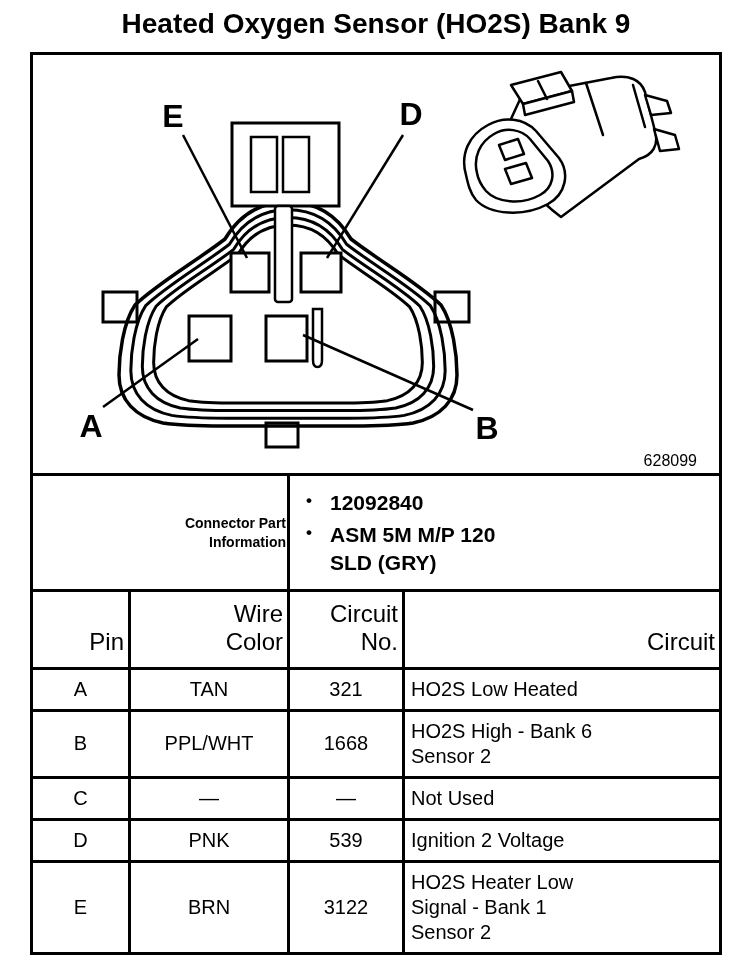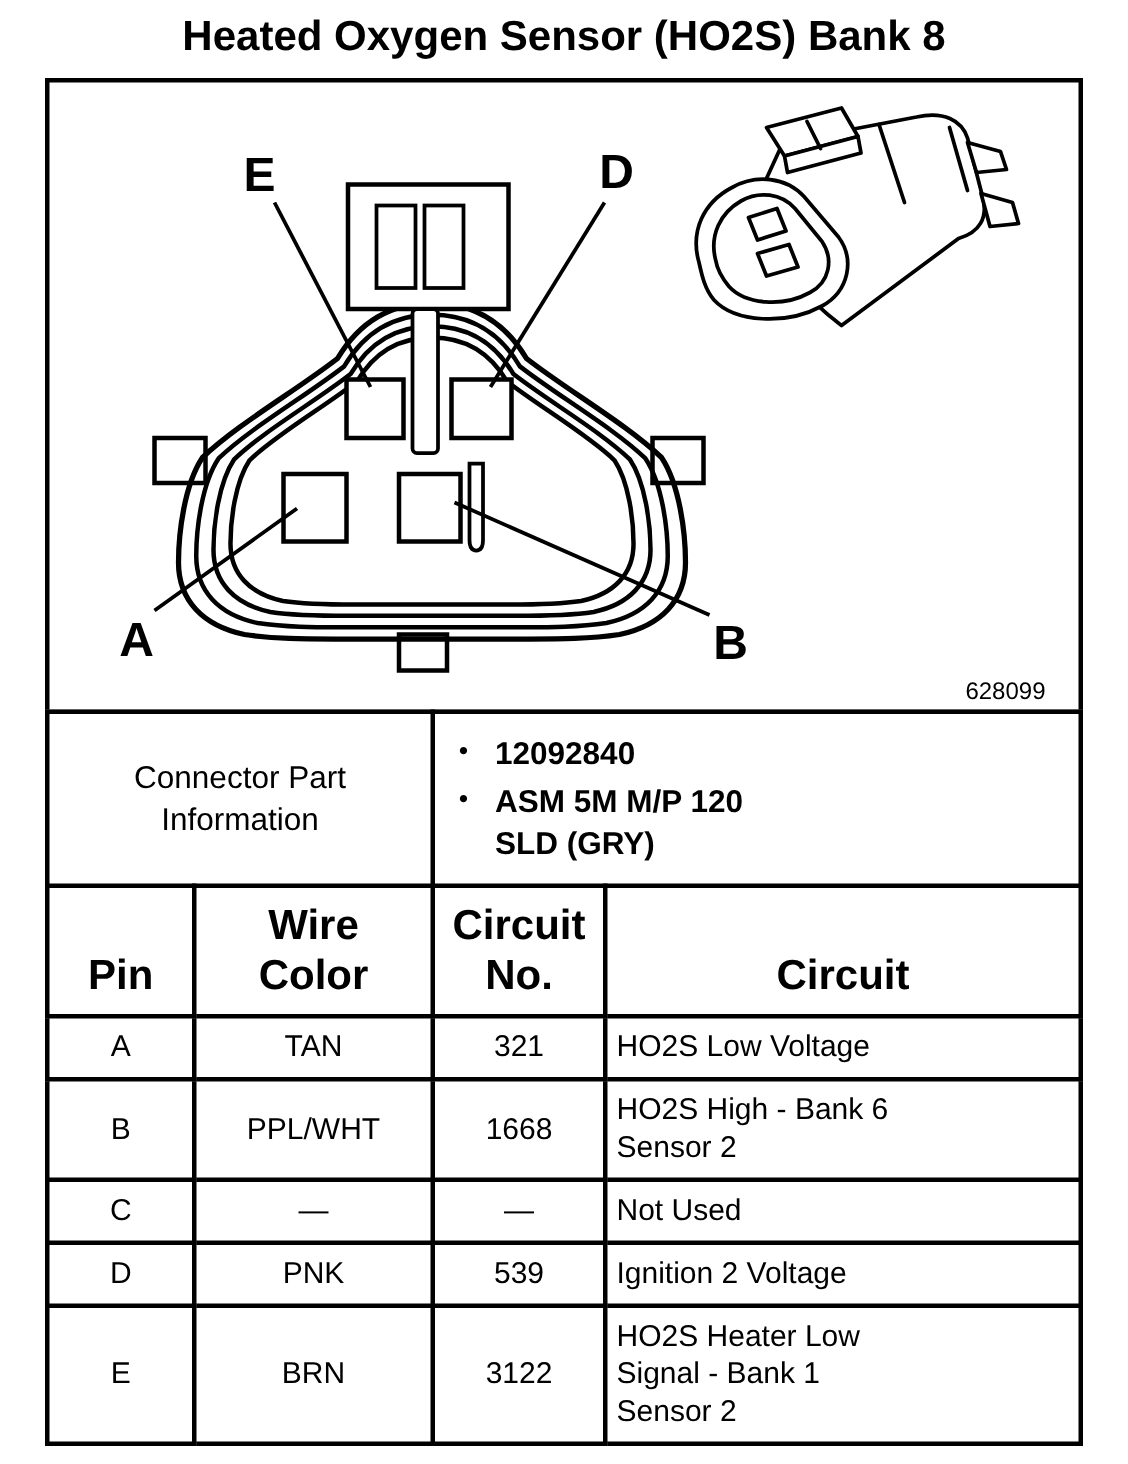--- a/index.html
+++ b/index.html
@@ -41,38 +41,38 @@
     width:100%;
     border-collapse:collapse;
     table-layout:fixed;
     margin-top:-3px;
     background:#fff;
   }
   table.pinout td, table.pinout th { border:3px solid #000; }
 
   tr.part-info-row td { height:88px; vertical-align:middle; }
   td.part-label {
-    text-align:center;
-    font-weight:400;
-    font-size:21px;
+    text-align:right;
+    font-weight:700;
+    font-size:14px;
     line-height:1.3;
   }
   td.part-values {
     font-weight:700;
     font-size:21px;
     padding:8px 8px 8px 16px;
   }
   .bullet-item { display:flex; align-items:flex-start; line-height:1.3; margin:5px 0; }
   .bullet { flex:none; width:24px; font-size:17px; padding-top:1px; }
 
   tr.header-row th {
     vertical-align:bottom;
-    text-align:center;
-    font-weight:700;
-    font-size:28px;
+    text-align:right;
+    font-weight:400;
+    font-size:24px;
     line-height:1.18;
     padding:8px 4px 10px 4px;
   }
   tr.data-row td {
     font-size:20px;
     font-weight:400;
     line-height:1.25;
     padding:7px 6px;
     vertical-align:middle;
   }
@@ -80,21 +80,21 @@
   td.c-func { text-align:left; padding-left:10px; }
 
   .preline { white-space:pre-line; }
 </style>
 </head>
 <body>
 
 <div class="page">
 
   <header class="page-title">
-    <div>Heated Oxygen Sensor (HO2S) Bank 8</div>
+    <div>Heated Oxygen Sensor (HO2S) Bank 9</div>
   </header>
 
   <div class="content">
 
     <div class="diagram-box">
       <svg class="diagram-svg" viewBox="0 0 686 418">
         <defs>
           <path id="tri" vector-effect="non-scaling-stroke" d="M 255 147
                C 285 147 305 162 318 184
                C 345 205 385 228 408 250
@@ -190,21 +190,21 @@
 Color</th>
           <th class="preline">Circuit
 No.</th>
           <th>Circuit</th>
         </tr>
 
         <tr class="data-row">
           <td class="c-pin">A</td>
           <td class="c-wire">TAN</td>
           <td class="c-circ">321</td>
-          <td class="c-func preline">HO2S Low Voltage</td>
+          <td class="c-func preline">HO2S Low Heated</td>
         </tr>
         <tr class="data-row">
           <td class="c-pin">B</td>
           <td class="c-wire">PPL/WHT</td>
           <td class="c-circ">1668</td>
           <td class="c-func preline">HO2S High - Bank 6
 Sensor 2</td>
         </tr>
         <tr class="data-row">
           <td class="c-pin">C</td>

